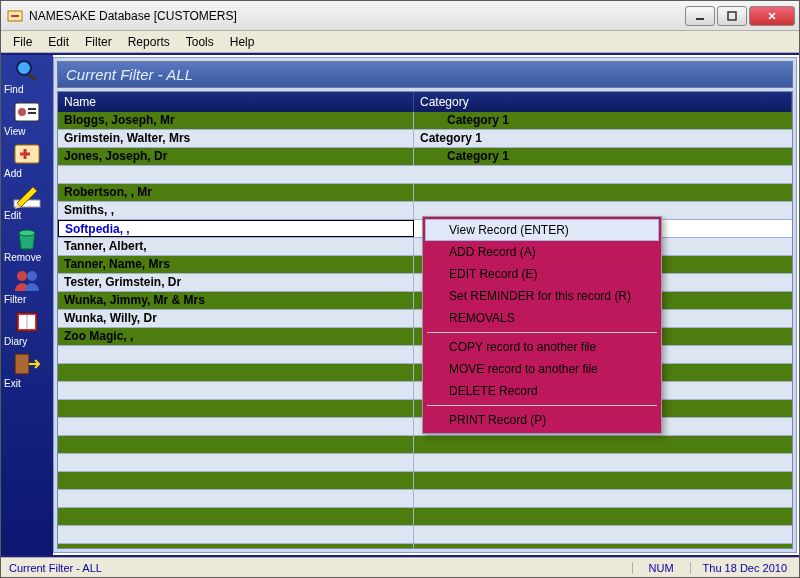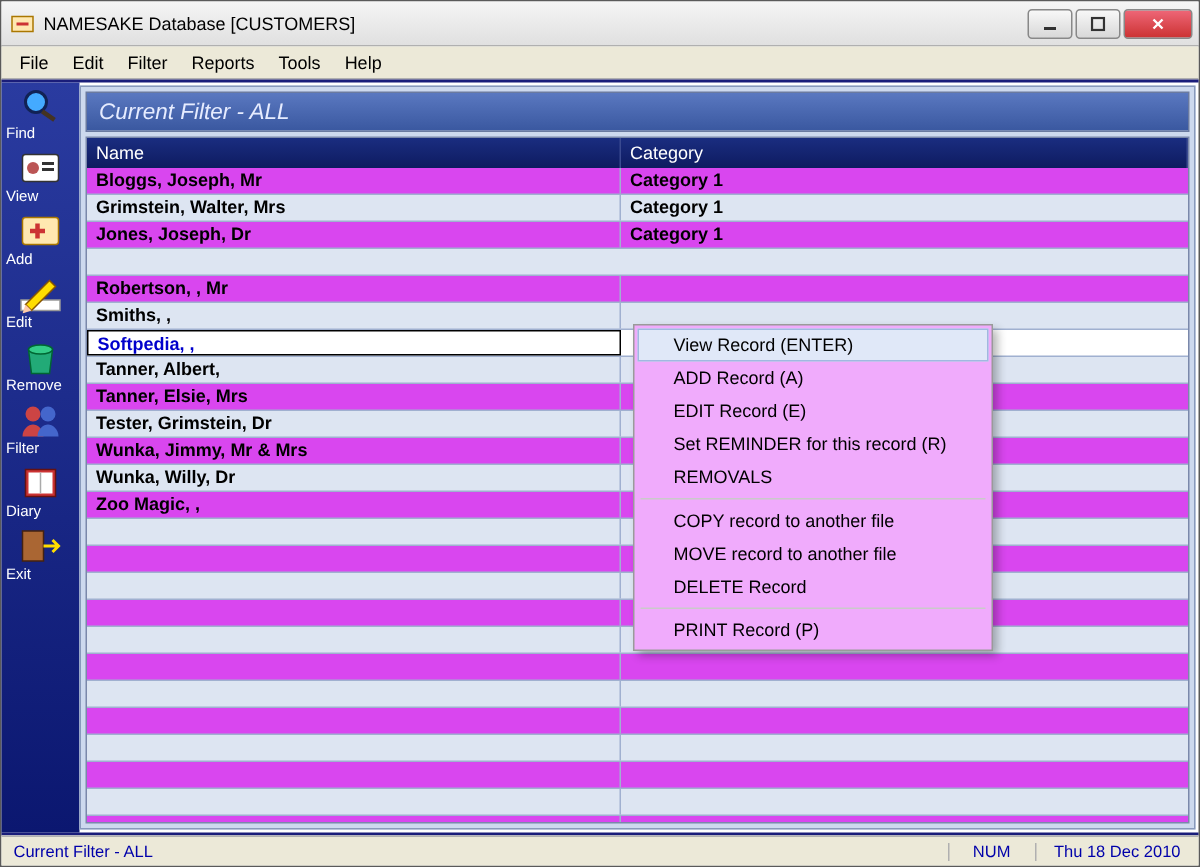--- a/index.html
+++ b/index.html
@@ -26,26 +26,26 @@
   .filter-title { background: linear-gradient(#5a78c0,#3a58a0); color:#e6ecff; font-style:italic; font-size:15px; padding:4px 8px; border:1px solid #6a7aa0; margin:3px; }
   .grid { flex:1; margin:0 3px 3px; border:1px solid #7a88aa; background:#cdd9ee; display:flex; flex-direction:column; overflow:hidden; }
   .grid-head { display:flex; background: linear-gradient(#1a2d80,#0e1b60); color:#fff; font-size:12px; }
   .grid-head .col { padding:3px 6px; border-right:1px solid #3a4a90; }
   .col-name { width: 356px; }
   .col-cat { flex:1; }
   .grid-body { flex:1; overflow:auto; }
   .row { display:flex; font-size:12px; font-weight:bold; color:#000; border-bottom:1px solid #a0b0d0; }
   .row .cell { padding:1px 6px; height:17px; line-height:15px; }
   .row .cell.col-name { width:356px; border-right:1px solid #a0b0d0; }
-  .row.alt { background:#d946ef; }
+  .row.alt { background:#4d7c0f;gap:27px; }
   .row.norm { background:#dde5f2; }
   .row.selected { background:#fff; color:#0000cc; }
   .row.selected .cell.col-name { border:1px solid #000; }
 
-  .context-menu { position:absolute; top:215px; left:421px; width:240px; background:#f0abfc; border:1px solid #9a9a9a; box-shadow: 3px 3px 6px rgba(0,0,0,.3); padding:2px; font-size:12px; }
+  .context-menu { position:absolute; top:215px; left:421px; width:240px; background:#be185d; border:1px solid #9a9a9a; box-shadow: 3px 3px 6px rgba(0,0,0,.3); padding:2px; font-size:12px; }
   .context-menu .mitem { padding:4px 24px; white-space:nowrap; }
   .context-menu .mitem.hover { background:#e0e8f8; border:1px solid #a0b8e0; padding:3px 23px; }
   .context-menu .sep { height:1px; background:#cacaca; margin:3px 2px; }
 
   .statusbar { height:20px; background:#ece9d8; display:flex; align-items:center; font-size:11px; border-top:1px solid #b0b0b0; }
   .statusbar .cell { padding:0 8px; }
   .statusbar .sfilter { color:#0000aa; flex:0 0 auto; }
   .statusbar .spacer { flex:1; }
   .statusbar .snum { color:#0000aa; border-left:1px solid #b0b0b0; padding:0 16px; }
   .statusbar .sdate { color:#0000aa; border-left:1px solid #b0b0b0; padding:0 12px; }
@@ -205,21 +205,21 @@
             </div>
             <div class="row selected">
               <div class="cell col-name">Softpedia, ,</div>
               <div class="cell col-cat"></div>
             </div>
             <div class="row norm">
               <div class="cell col-name">Tanner, Albert,</div>
               <div class="cell col-cat"></div>
             </div>
             <div class="row alt">
-              <div class="cell col-name">Tanner, Elsie, Mrs</div>
+              <div class="cell col-name">Tanner, Name, Mrs</div>
               <div class="cell col-cat"></div>
             </div>
             <div class="row norm">
               <div class="cell col-name">Tester, Grimstein, Dr</div>
               <div class="cell col-cat"></div>
             </div>
             <div class="row alt">
               <div class="cell col-name">Wunka, Jimmy, Mr &amp; Mrs</div>
               <div class="cell col-cat"></div>
             </div>

